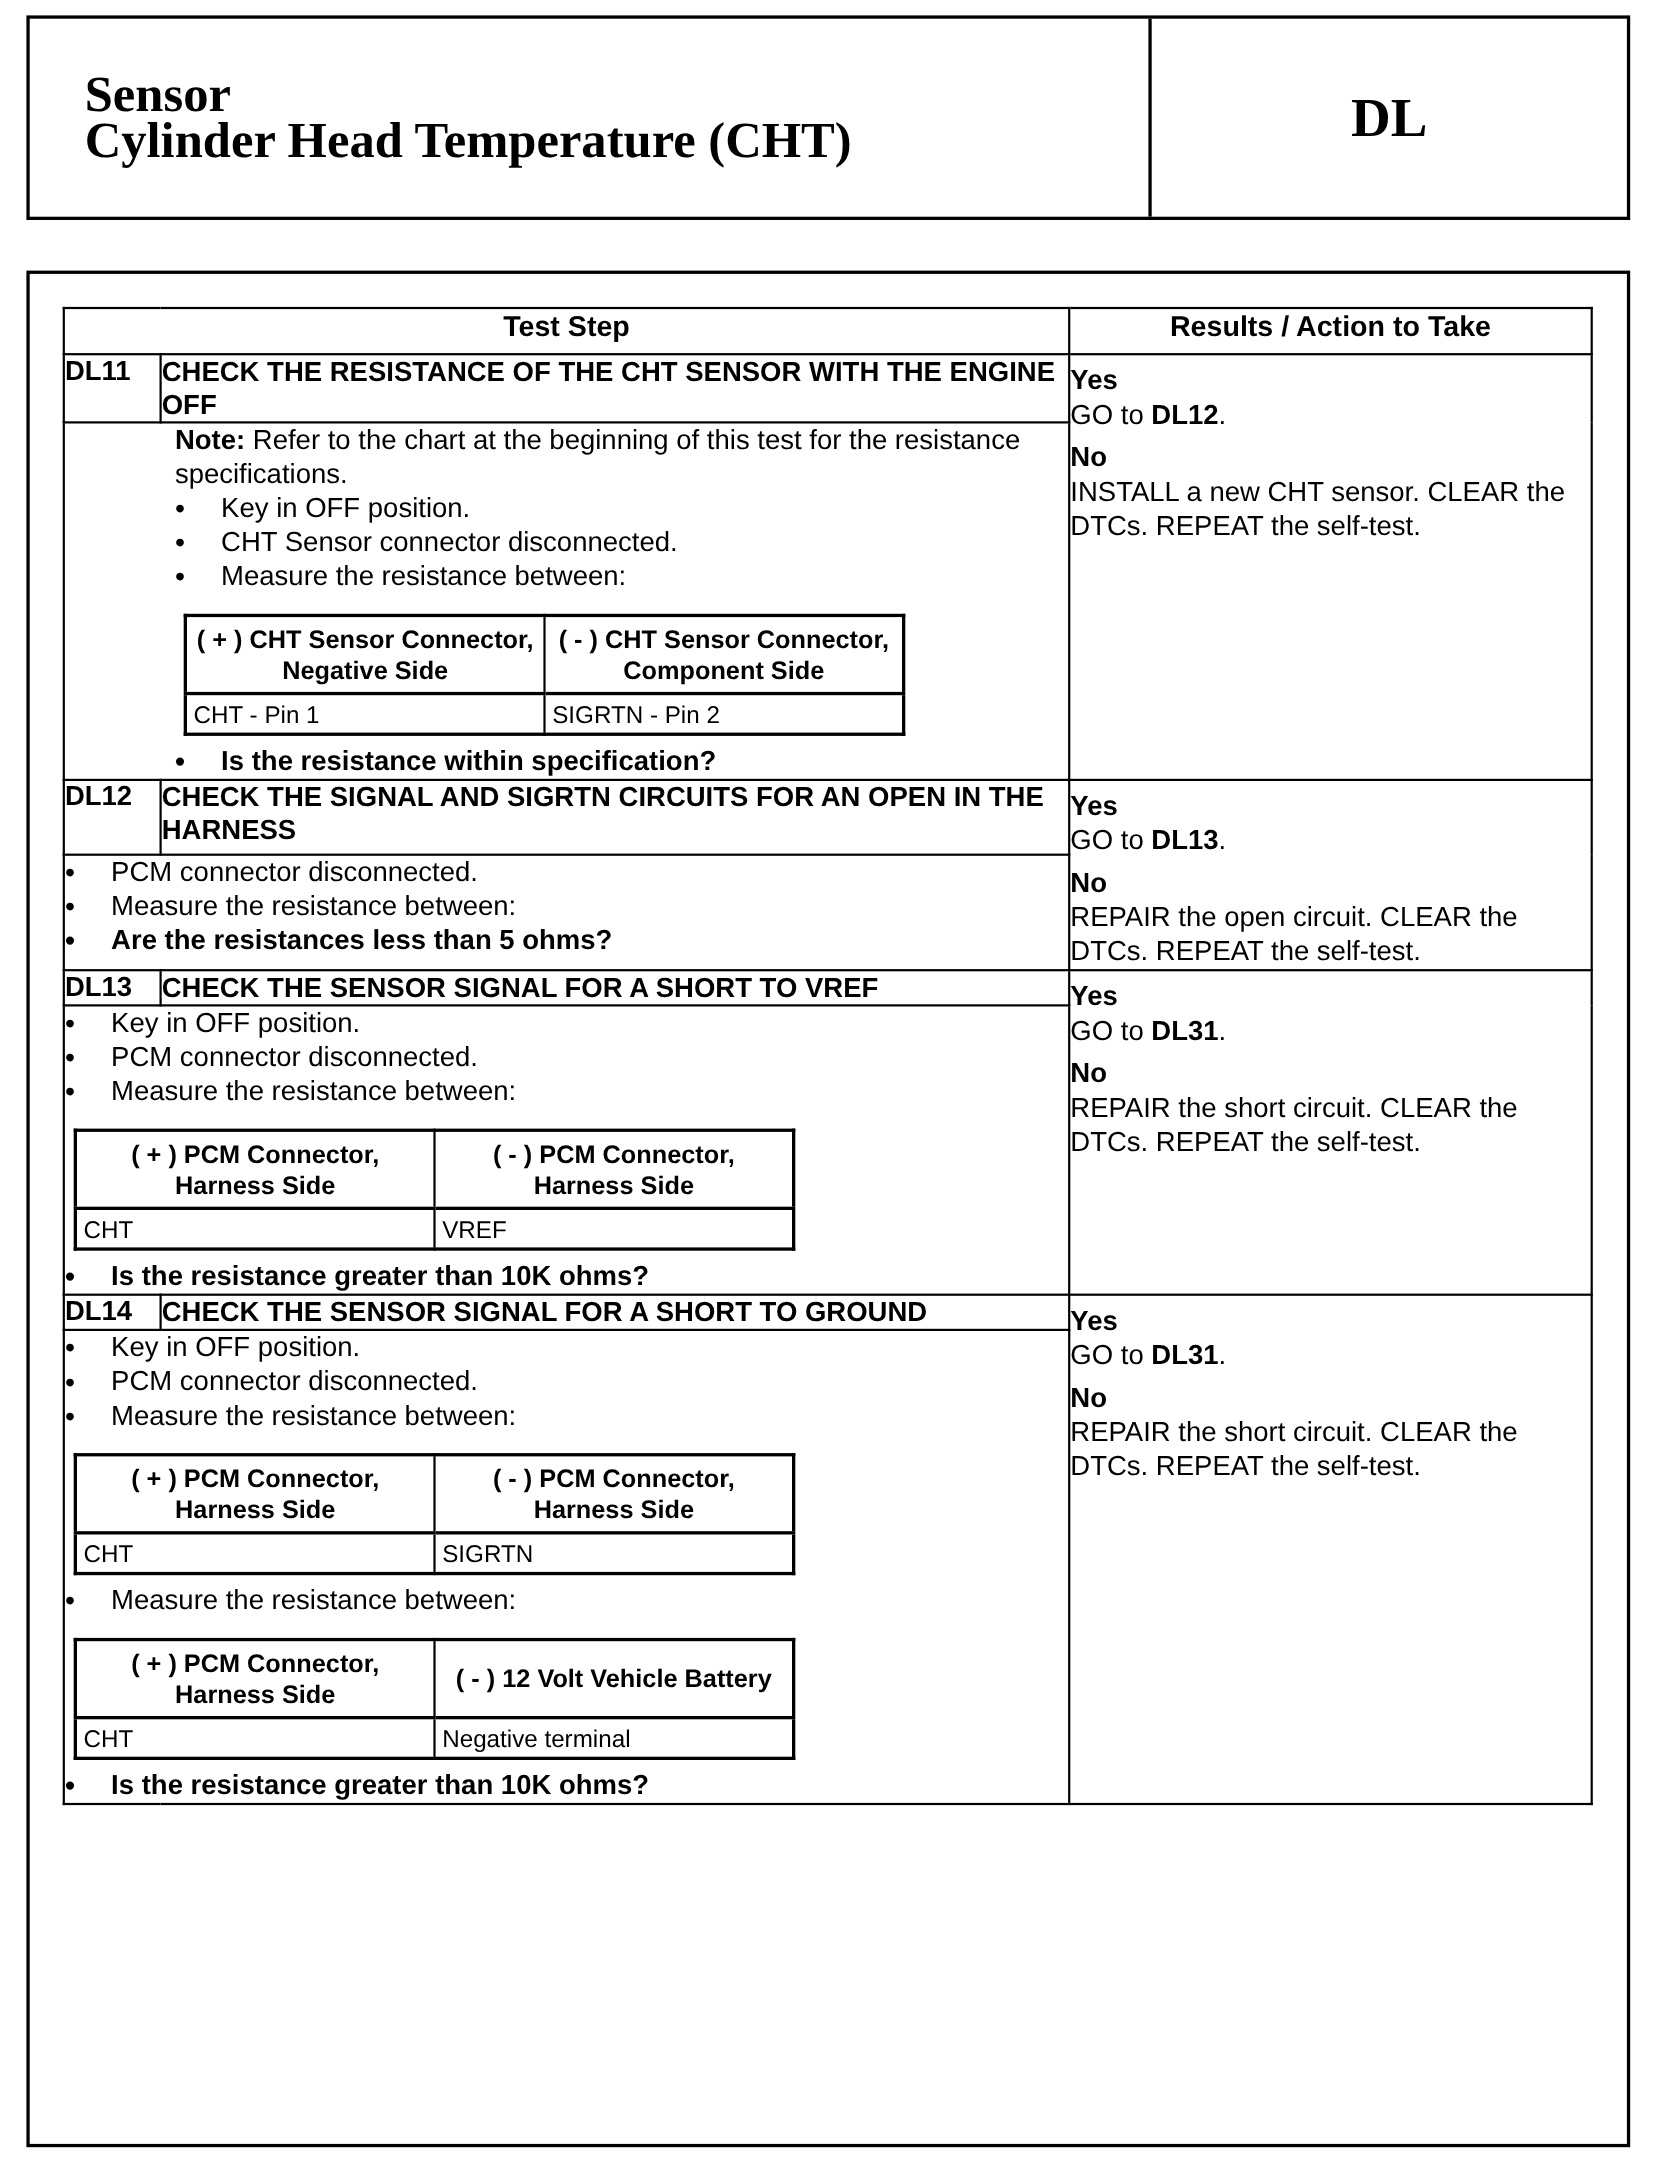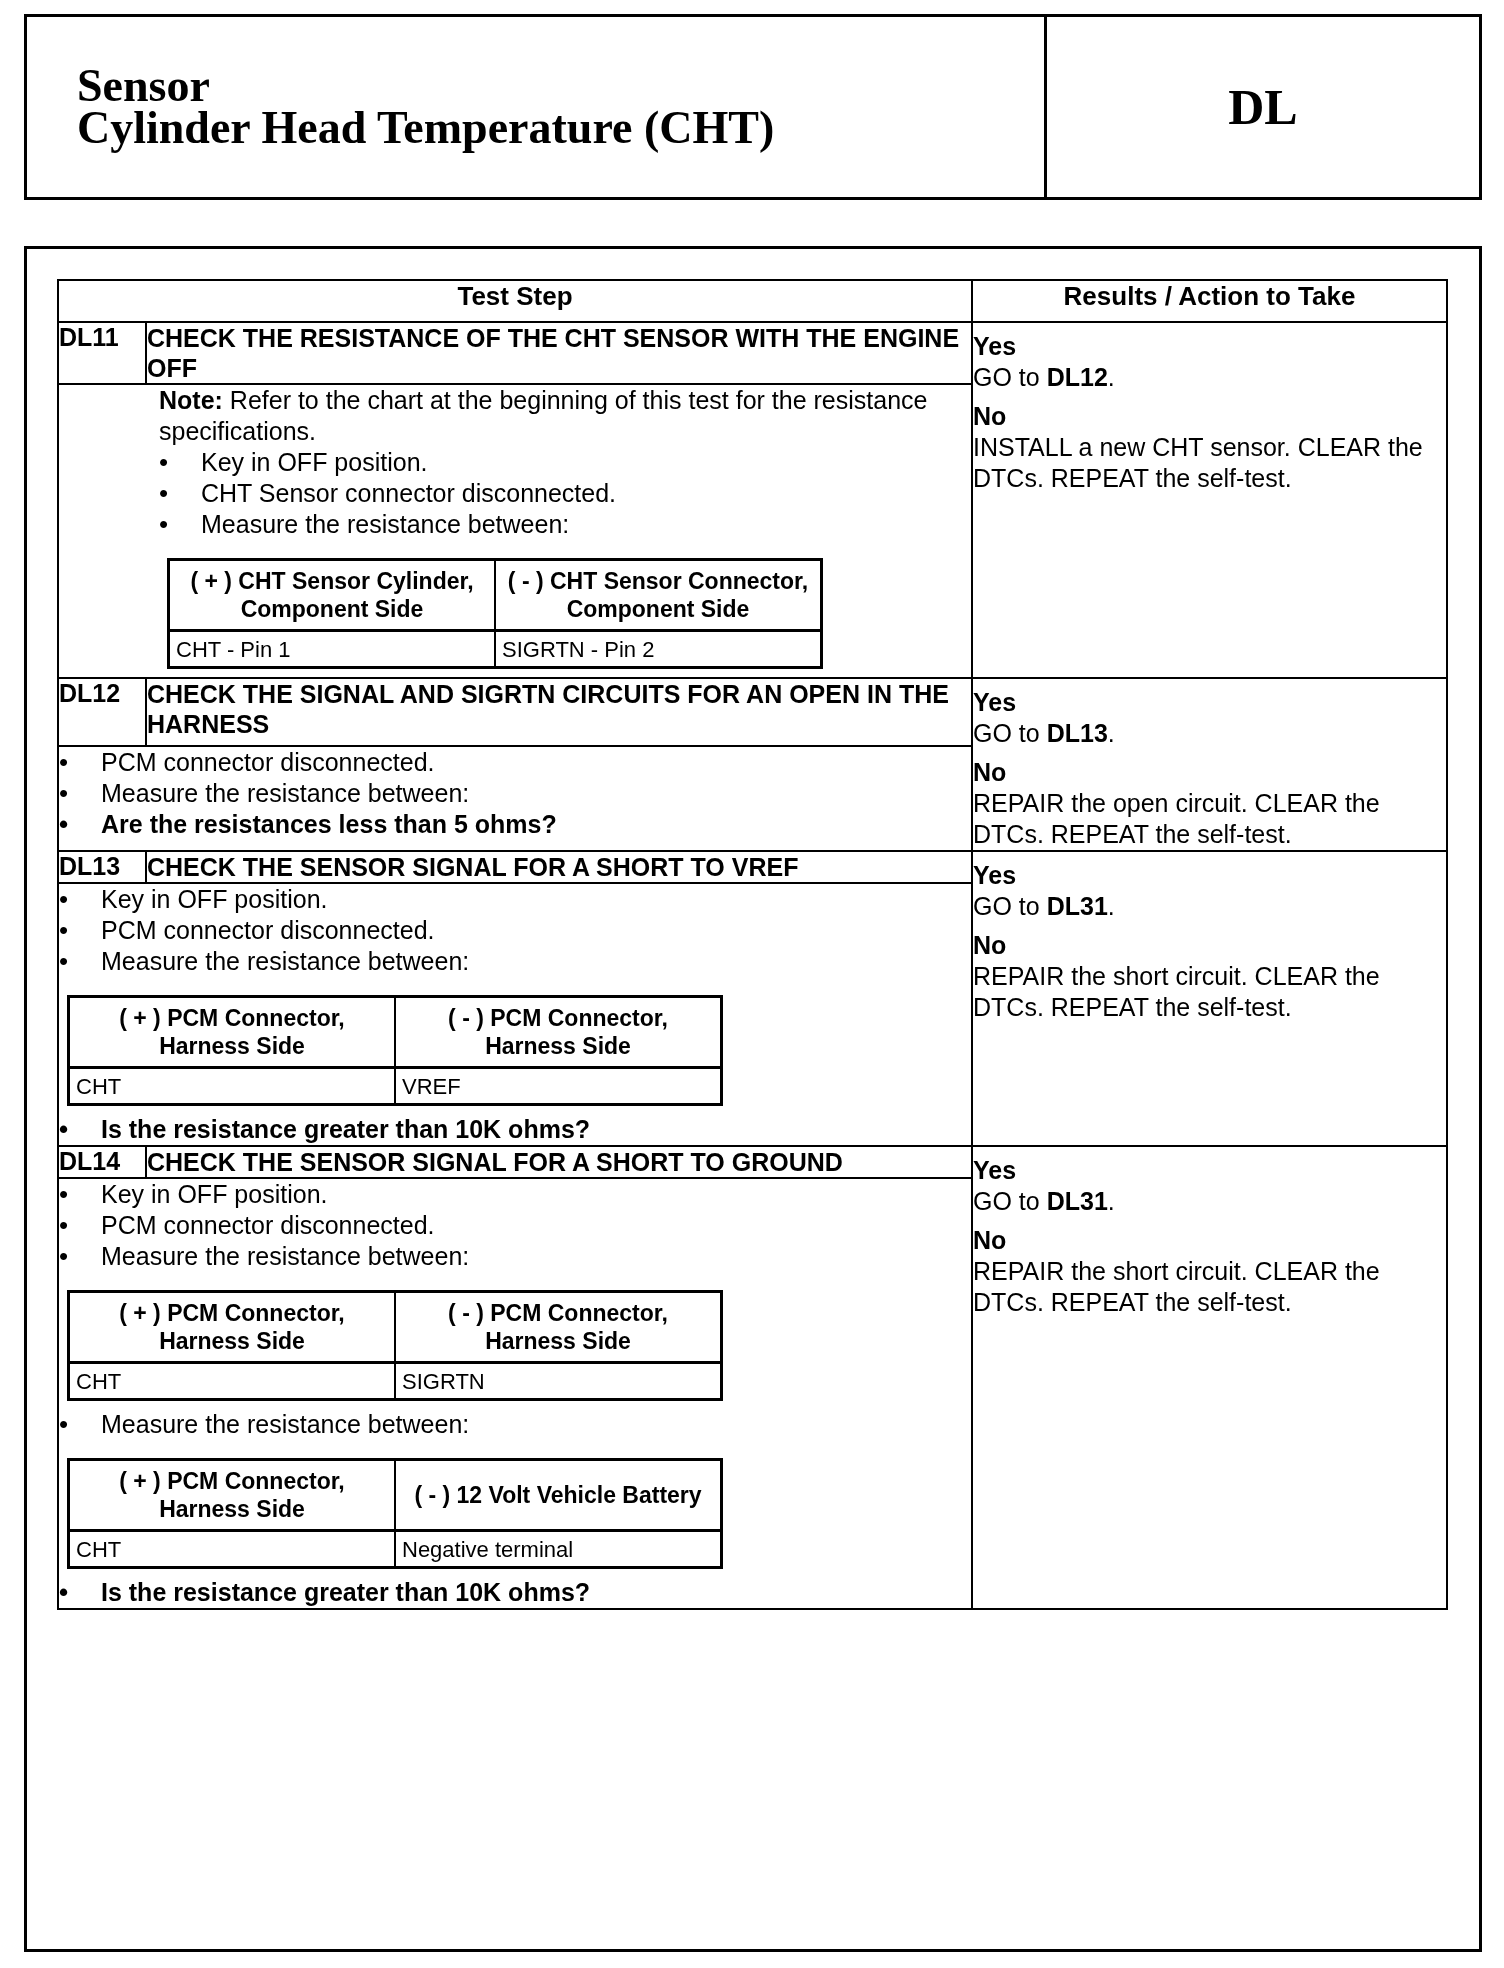--- a/index.html
+++ b/index.html
@@ -92,29 +92,32 @@
       <td class="step-body" colspan="2" style="padding-left:100px;">
         <div><span class="note-bold">Note:</span><span> Refer to the chart at the beginning of this test for the resistance specifications.</span></div>
         <ul class="bullets">
           <li>Key in OFF position.</li>
           <li>CHT Sensor connector disconnected.</li>
           <li>Measure the resistance between:</li>
         </ul>
         <table class="meas">
           <tbody>
                 <tr>
-                  <td class="mh">( + ) CHT Sensor Cylinder, Component Side</td>
+                  <td class="mh">( + ) CHT Sensor Connector, Negative Side</td>
                   <td class="mh">( - ) CHT Sensor Connector, Component Side</td>
                 </tr>
           <tr>
                   <td class="mc">CHT - Pin 1</td>
                   <td class="mc">SIGRTN - Pin 2</td>
                 </tr>
         </tbody>
             </table>
+        <ul class="bullets">
+              <li class="q">Is the resistance within specification?</li>
+            </ul>
       </td>
     </tr>
 
     <tr>
       <td class="step-id">DL12</td>
       <td class="step-title">CHECK THE SIGNAL AND SIGRTN CIRCUITS FOR AN OPEN IN THE HARNESS</td>
       <td class="result" rowspan="2">
         <div class="res-label">Yes</div>
         <div class="res-goto"><span>GO to </span><b>DL13</b>.</div>
         <div class="res-label">No</div>

